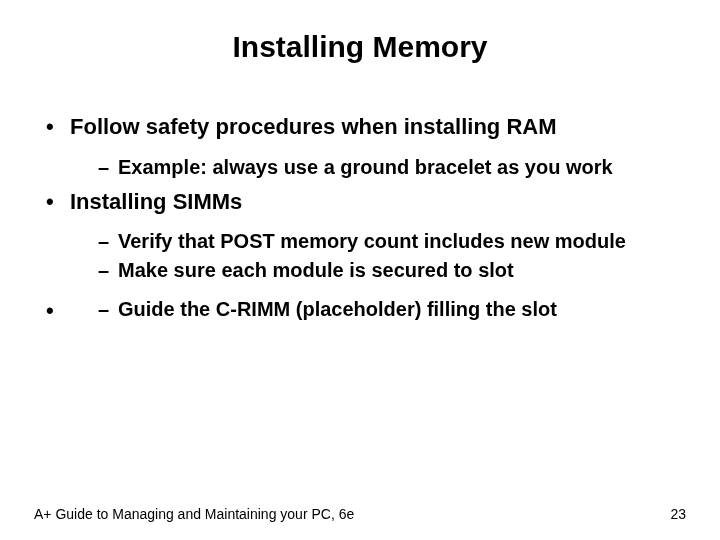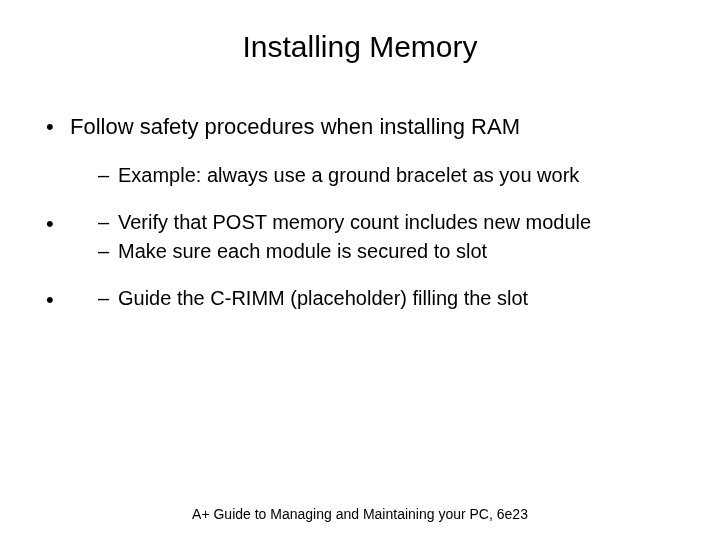--- a/index.html
+++ b/index.html
@@ -13,46 +13,47 @@
     overflow: hidden;
   }
   .slide {
     width: 100%;
     height: 100%;
     padding: 24px 34px 0 34px;
   }
   .title {
     text-align: center;
     font-size: 30px;
-    font-weight: 400;
+    font-weight: 700;
     margin-top: 6px;
     margin-bottom: 48px;
   }
   ul.level1 {
     list-style: none;
     padding-left: 12px;
   }
   ul.level1 > li {
     font-size: 22px;
     line-height: 1.35;
     margin-bottom: 6px;
     padding-left: 24px;
     position: relative;
+    font-weight: bold;
   }
   ul.level1 > li::before {
     content: "•";
     position: absolute;
     left: 0;
     top: 0;
     font-size: 22px;
   }
   ul.level2 {
     list-style: none;
     padding-left: 28px;
-    margin-top: 20px;
+    margin-top: 12px;
     margin-bottom: 6px;
   }
   ul.level2 > li {
     font-size: 20px;
     line-height: 1.35;
     margin-bottom: 2px;
     padding-left: 20px;
     position: relative;
   }
   ul.level2 > li::before {
@@ -60,39 +61,40 @@
     position: absolute;
     left: 0;
     top: 0;
   }
   .footer {
     position: absolute;
     bottom: 18px;
     left: 34px;
     right: 34px;
     display: flex;
-    justify-content: center;
+    justify-content: space-between;
     font-size: 14px;
     color: #000000;
   }
 </style>
 </head>
 <body>
 
 <div class="slide">
   <h1 class="title">Installing Memory</h1>
 
   <ul class="level1">
     <li>
       <span>Follow safety procedures when installing RAM</span>
       <ul class="level2">
         <li><span>Example: always use a ground bracelet as you work</span></li>
       </ul>
     </li>
     <li>
+      <span>Installing SIMMs</span>
       <ul class="level2">
         <li><span>Verify that POST memory count includes new module</span></li>
         <li><span>Make sure each module is secured to slot</span></li>
       </ul>
     </li>
     <li>
       <ul class="level2">
         <li><span>Guide the C-RIMM (placeholder) filling the slot</span></li>
       </ul>
     </li>

